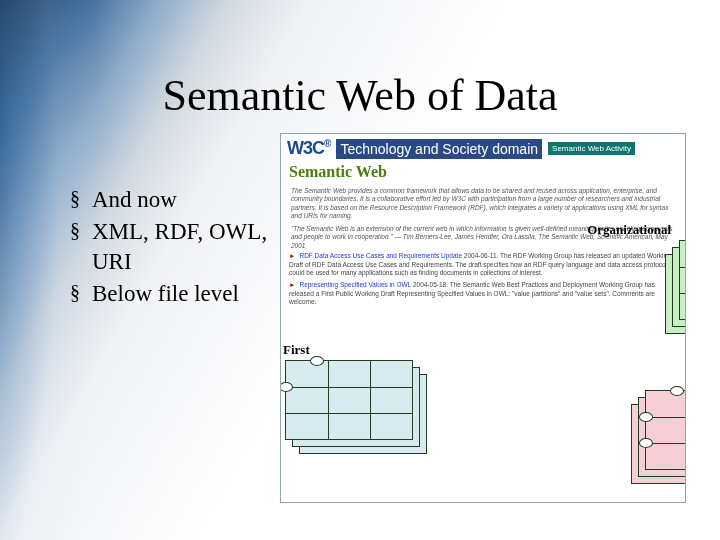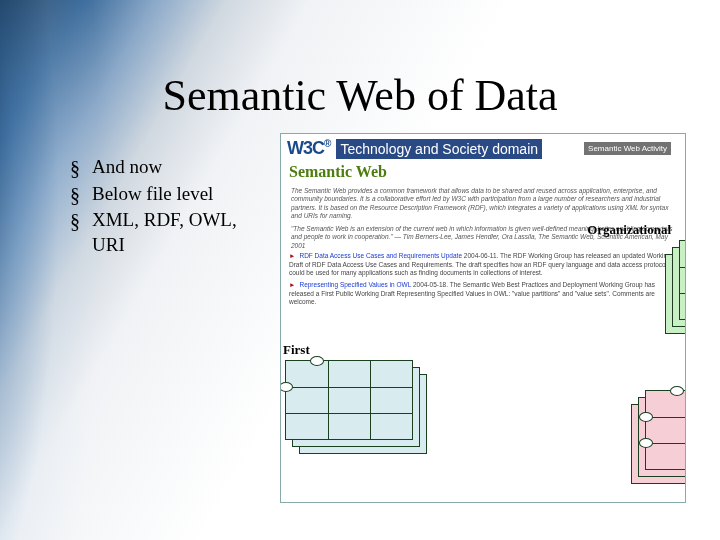--- a/index.html
+++ b/index.html
@@ -22,25 +22,25 @@
     left: 0;
     width: 100%;
     text-align: center;
     font-size: 44px;
     font-weight: normal;
     color: #000;
   }
   .bullets {
     position: absolute;
     left: 70px;
-    top: 155px;
+    top: 185px;
     width: 200px;
     list-style: none;
     color: #000;
-    font-size: 19px;
+    font-size: 23px;
     line-height: 1.3;
   }
   .bullets li {
     position: relative;
     padding-left: 22px;
     margin-bottom: 2px;
   }
   .bullets li::before {
     content: "§";
     position: absolute;
@@ -74,21 +74,21 @@
   }
   .w3c-logo {
     font-family: "Arial", sans-serif;
     font-weight: bold;
     font-size: 18px;
     color: #1a4a8a;
     letter-spacing: -1px;
   }
   .w3c-logo sup { font-size: 10px; color: #1a4a8a; }
   .tag-blue { background:#2a4a85; color:#fff; font-size:14px; padding:2px 4px; }
-  .tag-navy { background:#737373; color:#fff; font-size:8px; padding:2px 4px;margin-left:36px; }
+  .tag-navy { background:#0f766e; color:#fff; font-size:8px; padding:2px 4px; }
   .shot-title {
     font-family: Georgia, serif;
     font-weight: bold;
     font-size: 16px;
     color: #4d7c0f;
     padding: 2px 8px 4px 8px;
   }
   .blurb {
     font-size: 6.5px;
     color: #555;
@@ -131,22 +131,22 @@
 </head>
 <body>
 
 <div class="slide">
   <div class="curve"></div>
 
   <h1 class="title">Semantic Web of Data</h1>
 
   <ul class="bullets">
     <li>And now</li>
+    <li>XML, RDF, OWL, URI</li>
     <li>Below file level</li>
-    <li>XML, RDF, OWL, URI</li>
   </ul>
 
   <div class="shot-wrap">
     <div class="shot">
 
       <div class="w3c-row">
         <span class="w3c-logo"><span>W3C</span><sup>®</sup></span>
         <span class="tag-blue">Technology and Society domain</span>
         <span class="tag-navy">Semantic Web Activity</span>
       </div>

